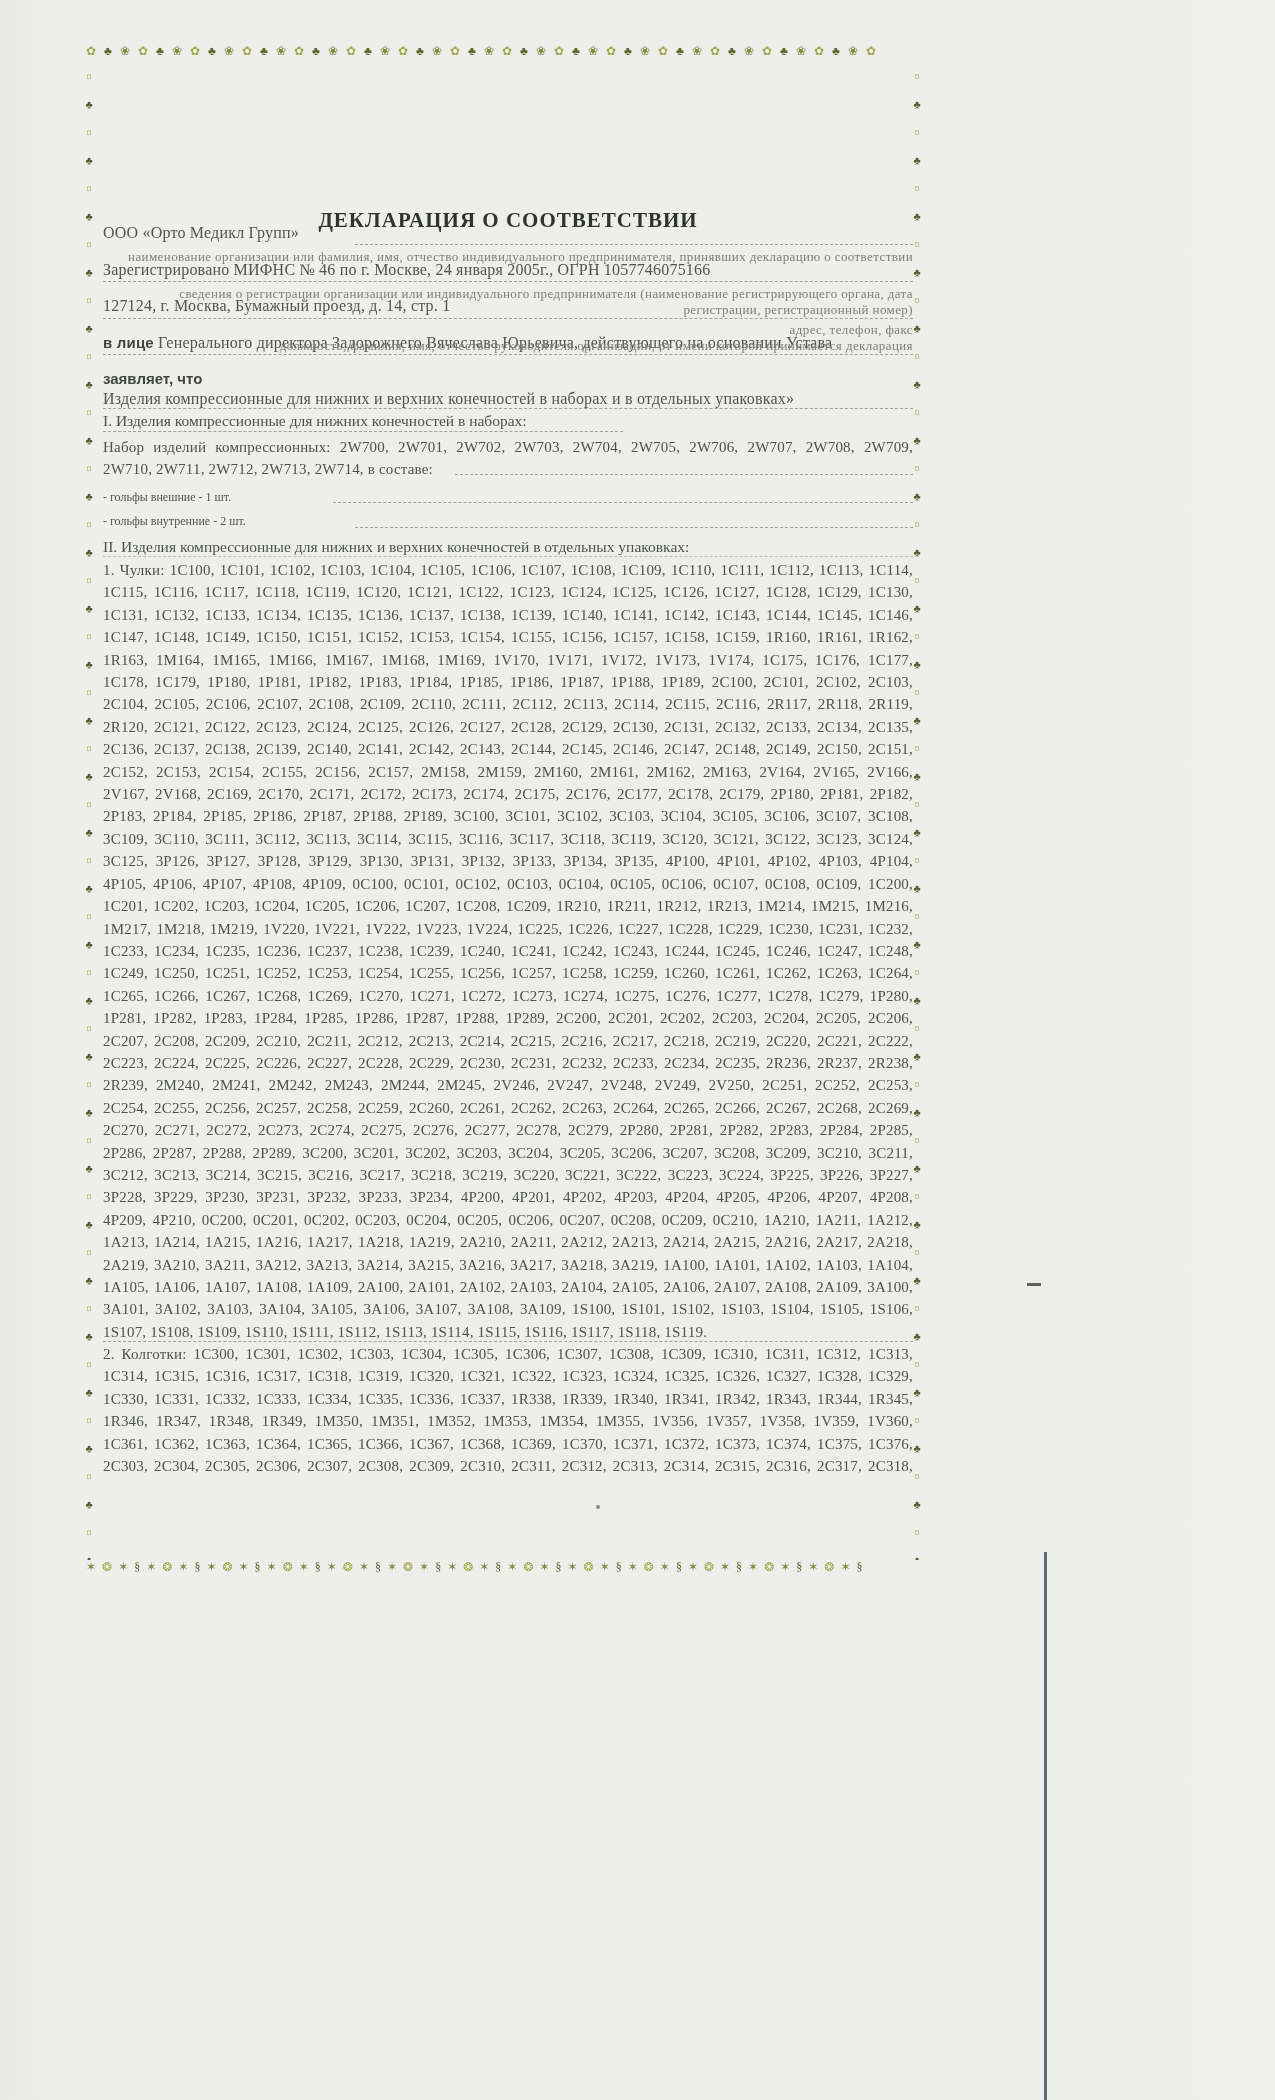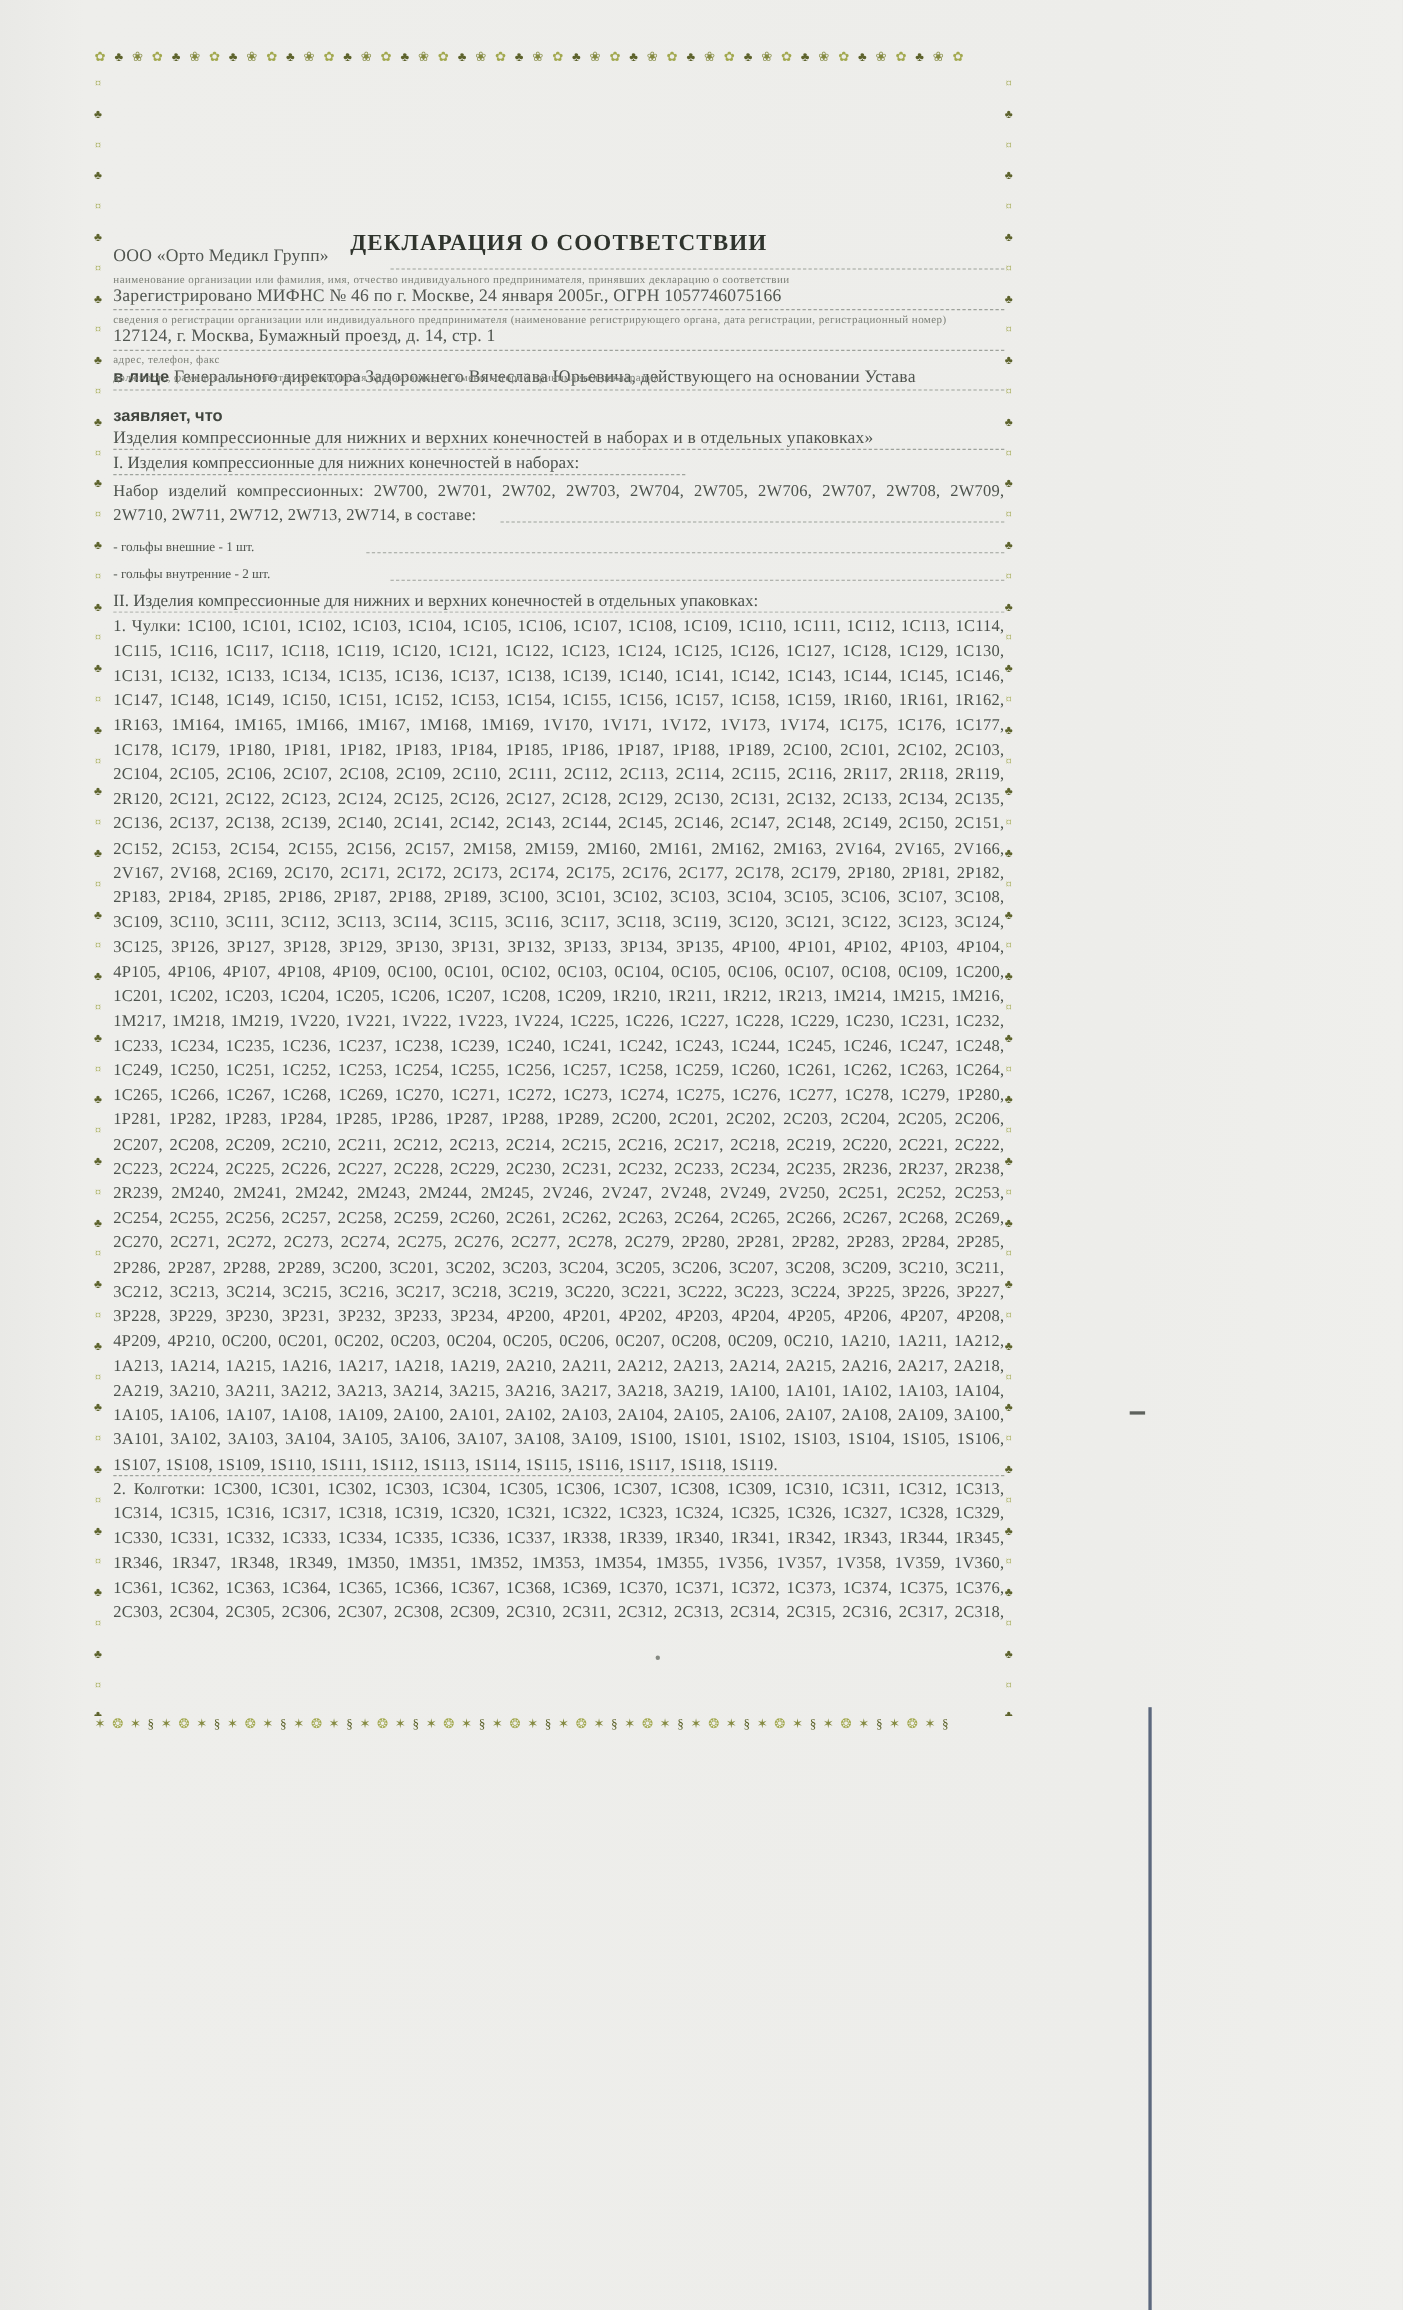--- a/index.html
+++ b/index.html
@@ -18,21 +18,21 @@
   .bcol.right{left:908px;}
   .g-dark{color:#4e5418;}
   .g-light{color:#9aa13e;}
   .g-mid{color:#7a8030;}
   
   .content{position:absolute;left:103px;top:0;width:810px;height:1600px;}
   .abs{position:absolute;left:0;width:810px;}
   .title{font-size:21px;font-weight:bold;letter-spacing:1px;color:#2f342d;
          text-align:center;margin-top:22px;}
   .fline{font-size:16px;color:#50554f;letter-spacing:.2px;}
-  .caption{font-size:10px;color:#7d8178;text-align:left;letter-spacing:.4px;}
+  .caption{font-size:13px;color:#7d8178;text-align:right;letter-spacing:.4px;}
   .bsans{font-family:"Liberation Sans", sans-serif;font-weight:bold;
          font-size:15px;color:#41463f;}
   .rule{position:absolute;border-top:1.5px dashed #7d837b;opacity:.7;height:0;}
   .rule.faint{opacity:.45;}
   .codeblock{position:absolute;left:0;width:810px;font-size:15px;color:#4c524c;
              line-height:22.4px;letter-spacing:.2px;}
   .codeline{text-align:justify;text-align-last:justify;white-space:normal;}
   .last-left .codeline:last-child{text-align-last:left;}
   .setblock .codeline:last-child{text-align-last:left;}
   .itemline{font-size:12px;color:#50554f;}

